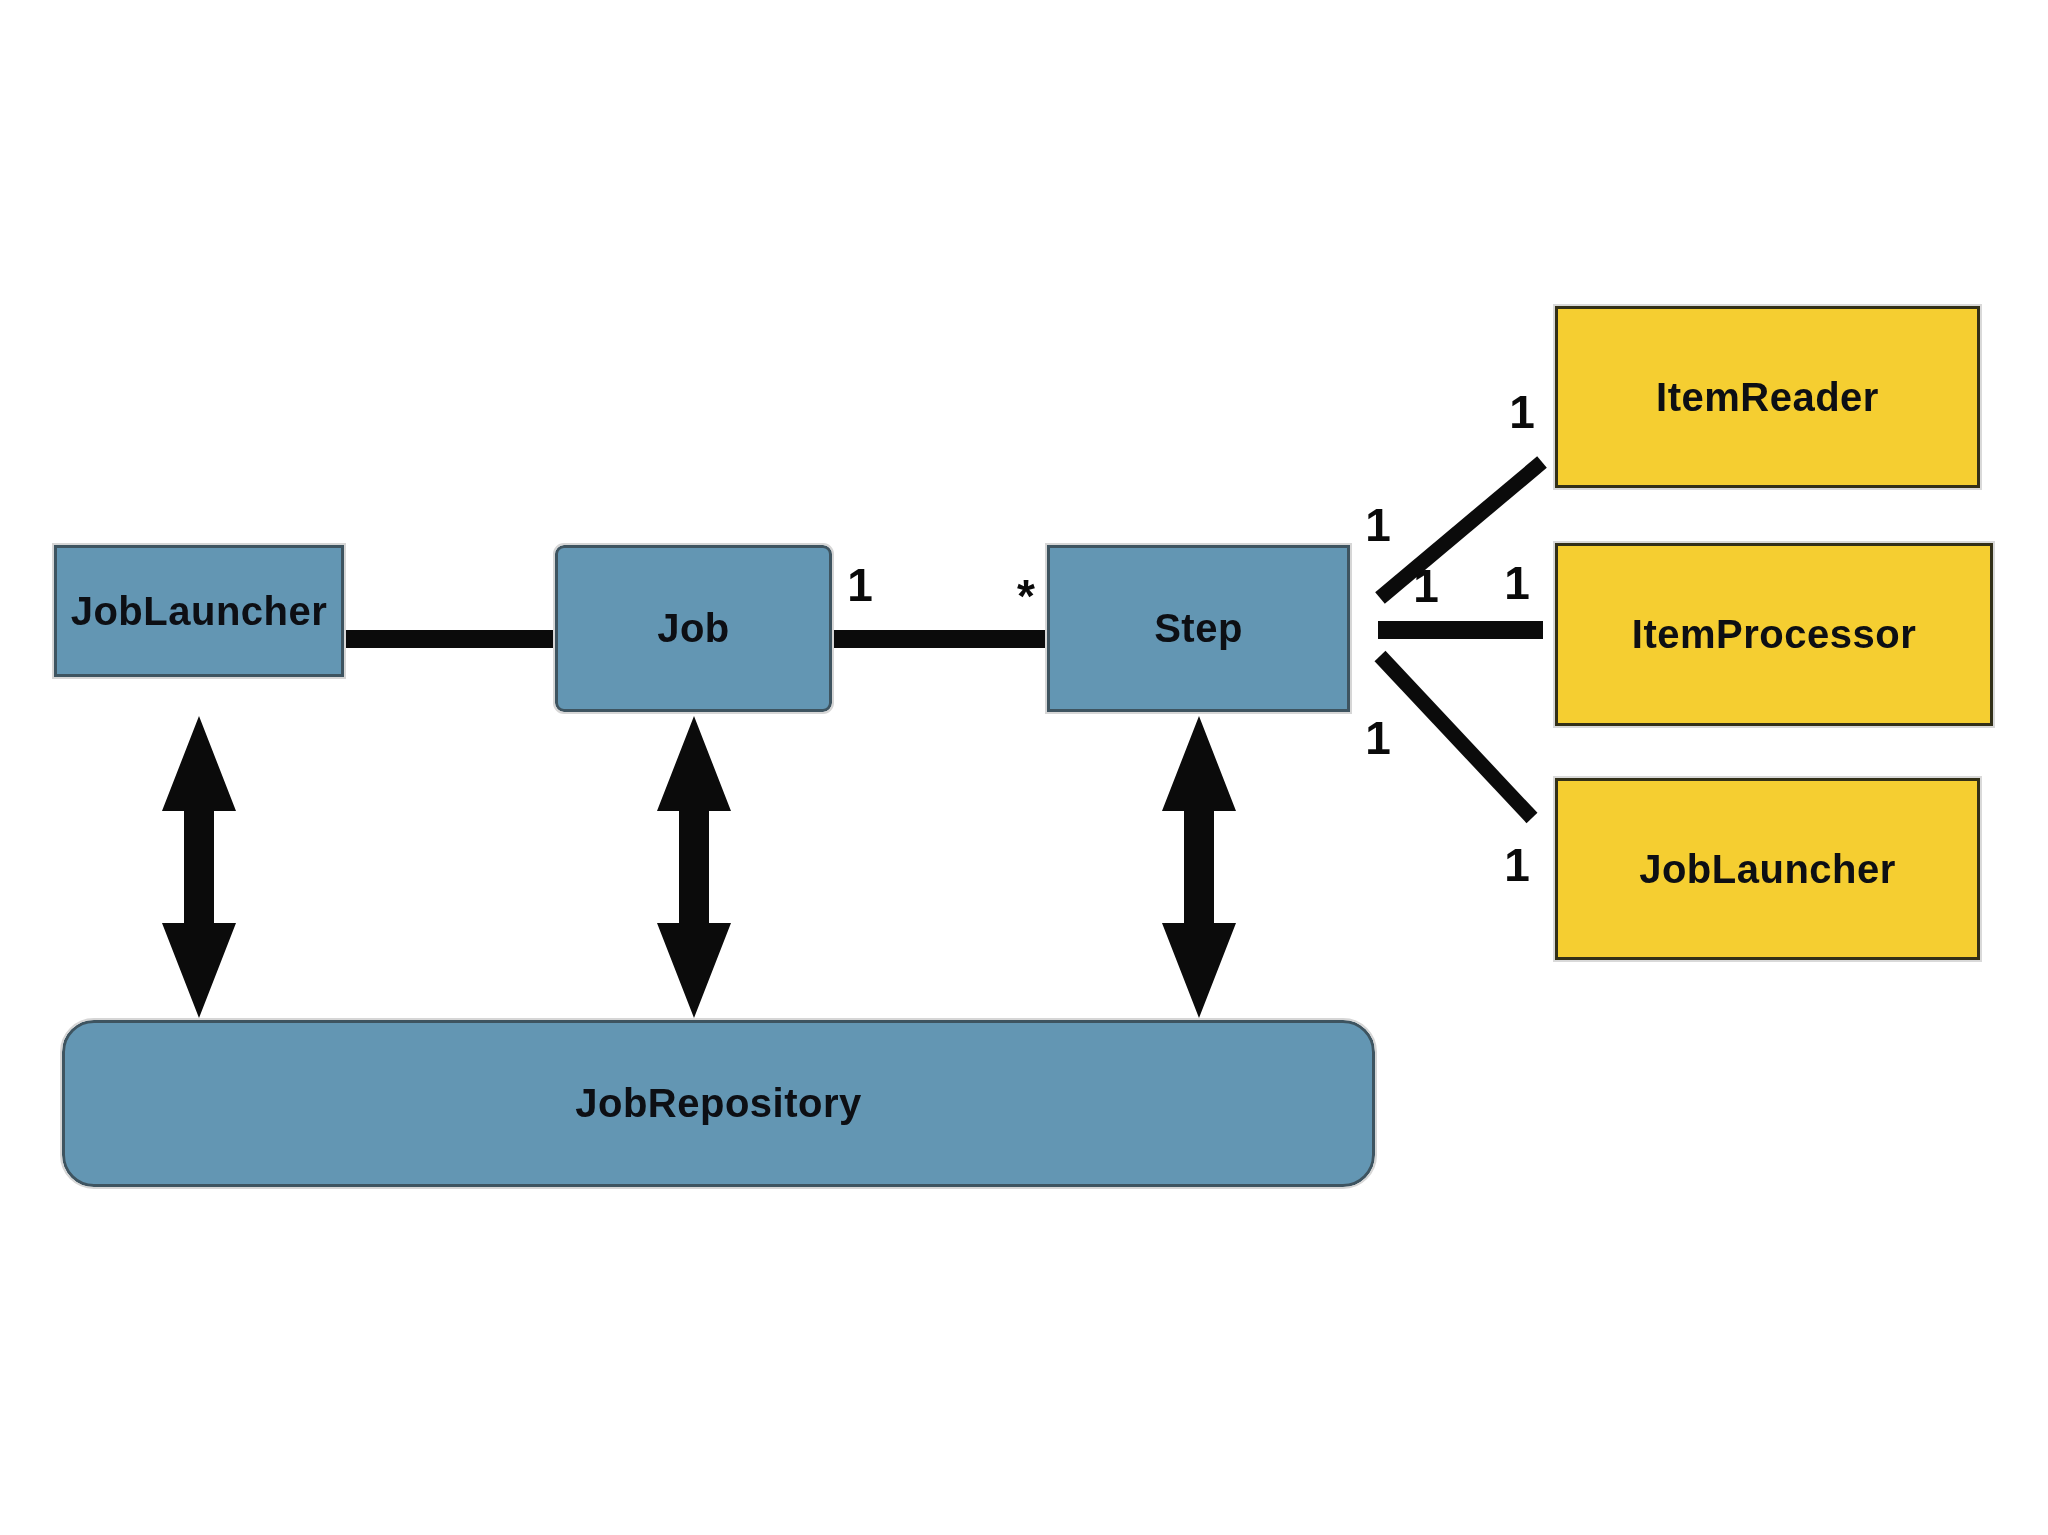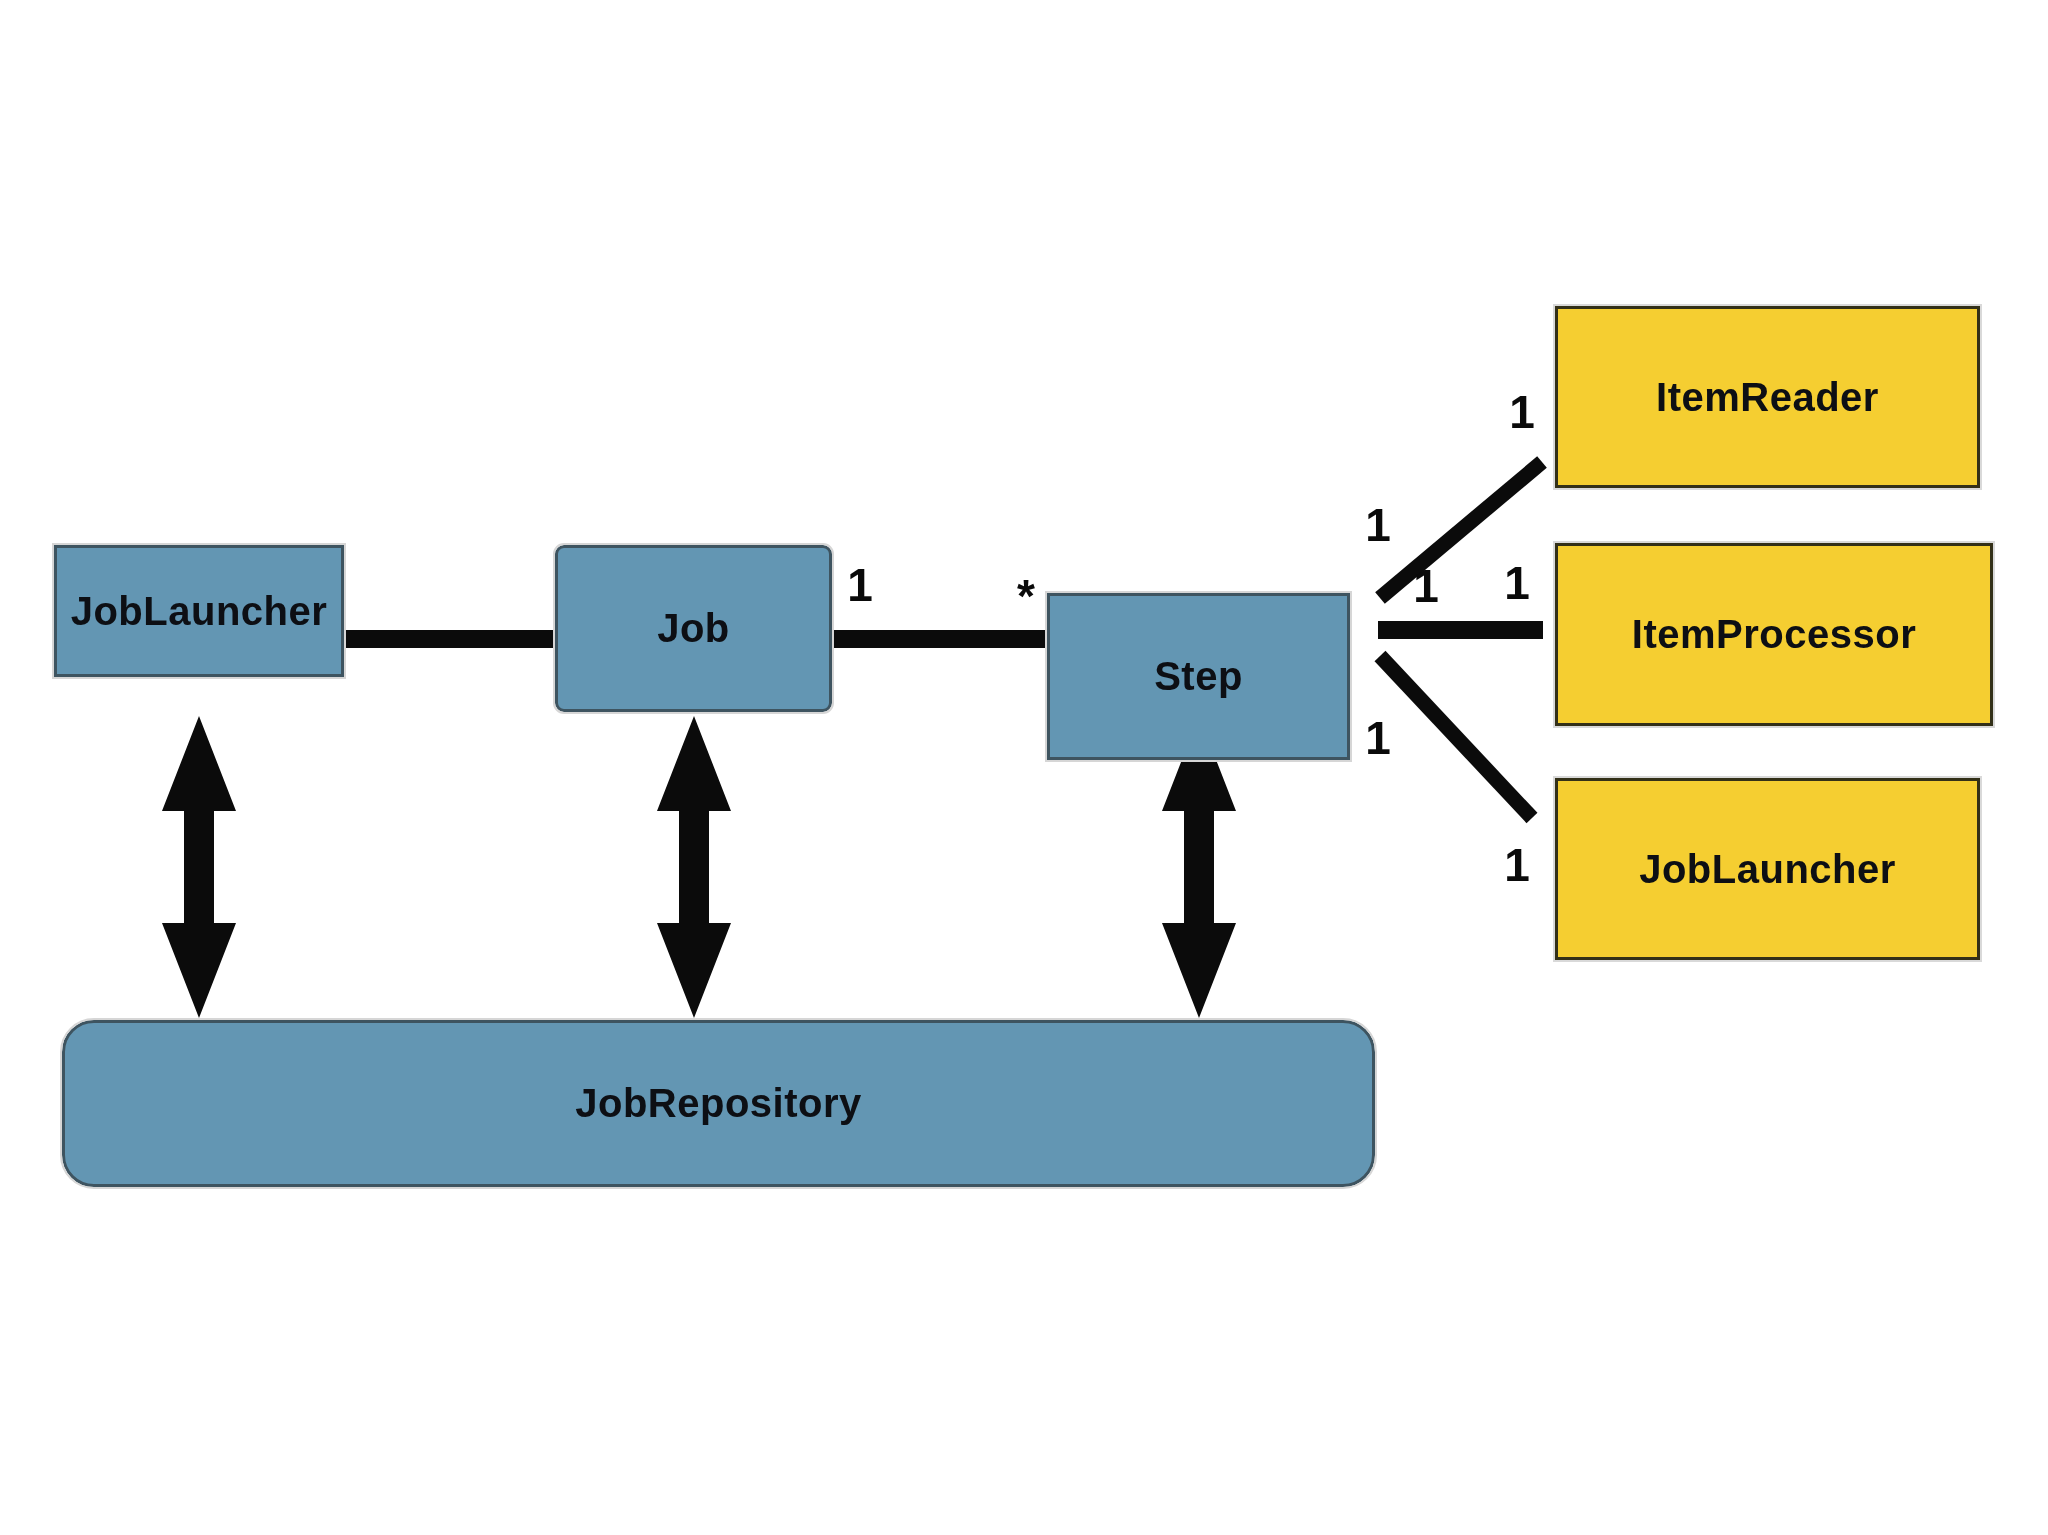--- a/index.html
+++ b/index.html
@@ -48,21 +48,21 @@
     transform: translate(-50%, -50%);
     font-weight: bold;
     font-size: 46px;
     color: #0a0a0a;
     line-height: 1;
     white-space: nowrap;
   }
   
   #node-job-launcher   { left: 54px;   top: 545px;  width: 290px;  height: 132px; }
   #node-job            { left: 555px;  top: 545px;  width: 277px;  height: 167px; border-radius: 9px; }
-  #node-step           { left: 1047px; top: 545px;  width: 303px;  height: 167px; margin-top: 48px; }
+  #node-step           { left: 1047px; top: 545px;  width: 303px;  height: 167px; }
   #node-item-reader    { left: 1555px; top: 306px;  width: 425px;  height: 182px; }
   #node-item-processor { left: 1555px; top: 543px;  width: 438px;  height: 183px; }
   #node-item-writer    { left: 1555px; top: 778px;  width: 425px;  height: 182px; }
   #node-job-repository { left: 62px;   top: 1020px; width: 1313px; height: 167px; border-radius: 32px; }
   
   #mult-job-end        { left: 860px;  top: 585px; }
   #mult-step-end       { left: 1026px; top: 596px; }
   #mult-sr-step-end    { left: 1378px; top: 525px; }
   #mult-sr-reader-end  { left: 1522px; top: 412px; }
   #mult-sp-step-end    { left: 1426px; top: 586px; }

